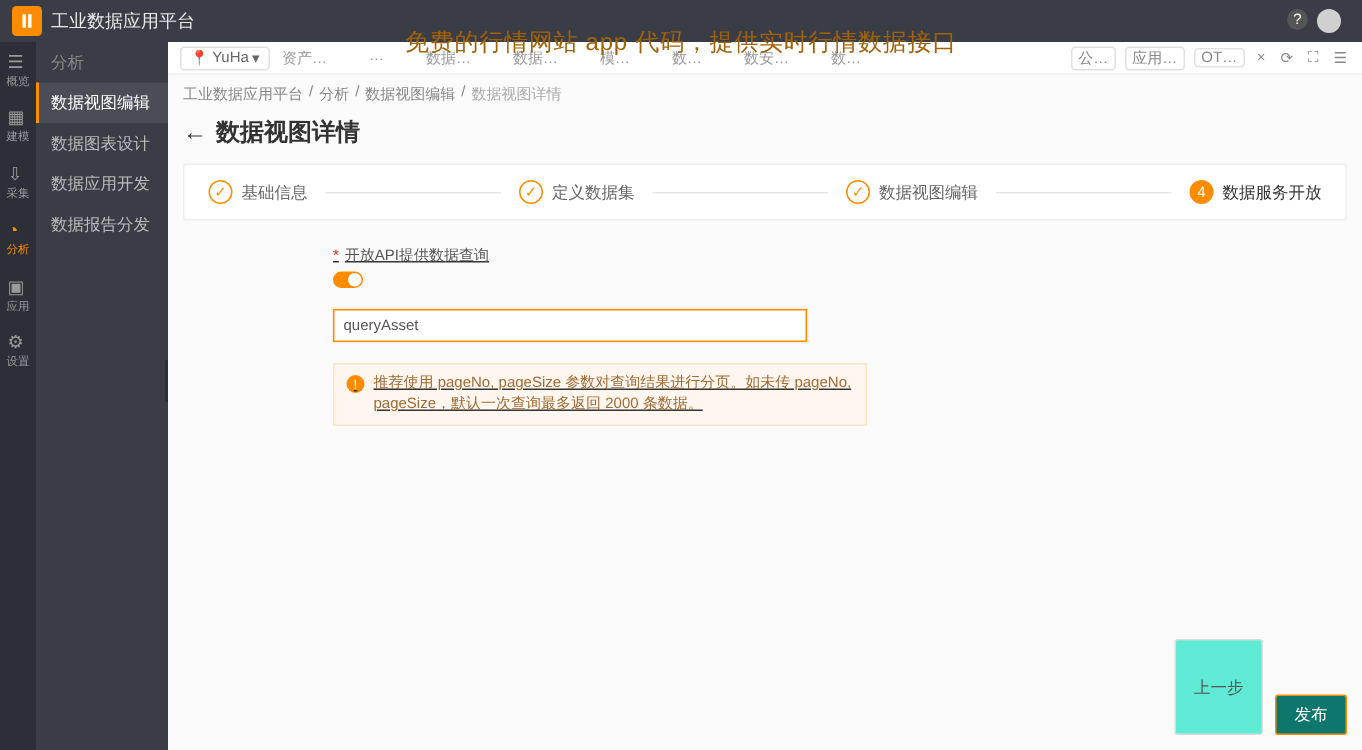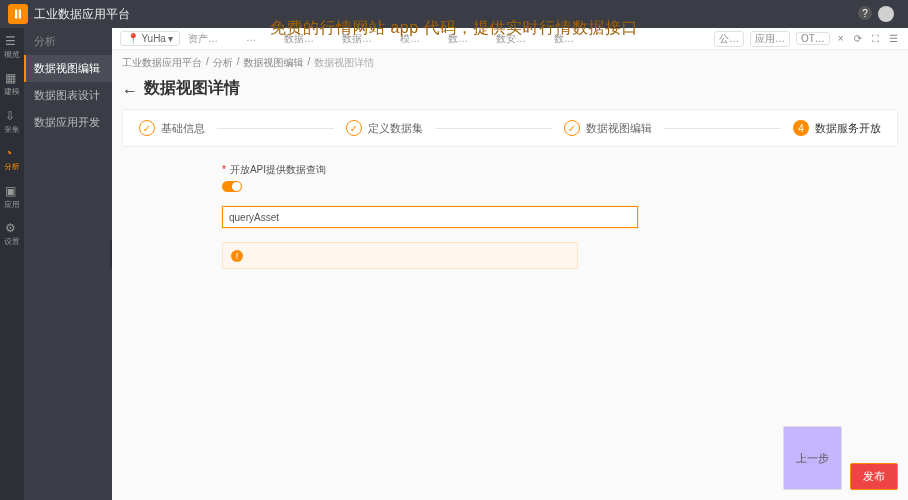--- a/index.html
+++ b/index.html
@@ -52,34 +52,34 @@
 .stepper-wrap { margin: 0 10px; border: 1px solid #eee; border-radius: 2px; background: #fff; padding: 10px 16px; display: flex; align-items: center; justify-content: space-between; }
 .step { display: flex; align-items: center; gap: 6px; font-size: 11px; }
 .step .circ { width: 16px; height: 16px; border-radius: 50%; display: flex; align-items: center; justify-content: center; font-size: 10px; }
 .step.done .circ { border: 1px solid #ff8c00; color: #ff8c00; background: #fff; }
 .step.active .circ { background: #ff8c00; color: #fff; }
 .step .txt { color: #666; }
 .step.active .txt { color: #333; font-weight: 500; }
 .stepline { flex: 1; height: 1px; background: #e5e5e5; margin: 0 12px; }
 
 
-.form-area { padding: 16px 2px 0 110px; }
+.form-area { padding: 16px 2px 0 110px; text-decoration: underline; }
 .field-label { font-size: 10px; color: #555; margin-bottom: 4px; }
 .field-label::before { content: '*'; color: #e02020; margin-right: 4px; }
 .toggle { width: 20px; height: 11px; border-radius: 6px; background: #ff8c00; position: relative; margin-bottom: 14px; }
 .toggle::after { content: ''; position: absolute; right: 1px; top: 1px; width: 9px; height: 9px; border-radius: 50%; background: #fff; }
-.text-input { width: 416px; height: 22px; border: 1px solid #ddd; padding: 2px 6px; font-size: 10px; color: #555; }
+.text-input { width: 316px; height: 22px; border: 1px solid #ddd; padding: 2px 6px; font-size: 10px; color: #555; }
 .text-input.focus { border-color: #ff8c00; box-shadow: 0 0 0 1px rgba(255,140,0,0.1); }
 .hint { display: flex; align-items: flex-start; gap: 6px; background: #fff7ef; border: 1px solid #ffe3c2; padding: 6px 8px; width: 356px; margin-top: 14px; font-size: 10px; color: #a06a34; line-height: 1.4; }
 .hint .hi { width: 12px; height: 12px; border-radius: 50%; background: #ff8c00; color: #fff; font-size: 9px; display: flex; align-items: center; justify-content: center; flex-shrink: 0; margin-top: 1px; }
 
 
 .footer { position: absolute; right: 10px; bottom: 10px; display: flex; gap: 8px; }
-.btn { padding: 5px 12px; font-size: 11px; border: 1px solid #ddd; background: #c4b5fd; border-radius: 2px; cursor: pointer; color: #555; }
-.btn.primary { background: #ef4444; color: #fff; border-color: #ff8c00; margin-top: 37px; }
+.btn { padding: 5px 12px; font-size: 11px; border: 1px solid #ddd; background: #5eead4; border-radius: 2px; cursor: pointer; color: #555; }
+.btn.primary { background: #0f766e; color: #fff; border-color: #ff8c00; margin-top: 37px; }
 
 
 .overlay-text { position: absolute; left: 50%; top: 18px; transform: translateX(-50%); font-size: 16px; color: #a16207; pointer-events: none; white-space: nowrap; letter-spacing: 0.5px; }
 </style>
 </head>
 <body>
 
 <div class="header">
   <div class="logo">
     <svg viewBox="0 0 16 16" width="12" height="12">
@@ -116,20 +116,21 @@
       <span class="ico">⚙</span>
       <span class="lbl">设置</span>
     </div>
 </div>
 
 <div class="side-nav">
   <div class="heading">分析</div>
   <div class="item sel">数据视图编辑</div>
   <div class="item">数据图表设计</div>
   <div class="item">数据应用开发</div>
+  <div class="item">数据报告分发</div>
 </div>
 <div class="side-handle"></div>
 
 <div class="main">
 
   <div class="topstrip">
     <div class="loc">
       <span>📍</span>
       <span>YuHa</span>
       <span>▾</span>
@@ -193,20 +194,21 @@
   </div>
 
   <div class="form-area">
     <div class="field-label">开放API提供数据查询</div>
     <div class="toggle"></div>
 
     <input class="text-input focus" value="queryAsset" style="">
 
     <div class="hint">
       <span class="hi">!</span>
+      <span>推荐使用 pageNo, pageSize 参数对查询结果进行分页。如未传 pageNo, pageSize，默认一次查询最多返回 2000 条数据。</span>
     </div>
   </div>
 
   <div class="footer">
     <button class="btn">上一步</button>
     <button class="btn primary">发布</button>
   </div>
 </div>
 
 <div class="overlay-text">免费的行情网站 app 代码，提供实时行情数据接口</div>

